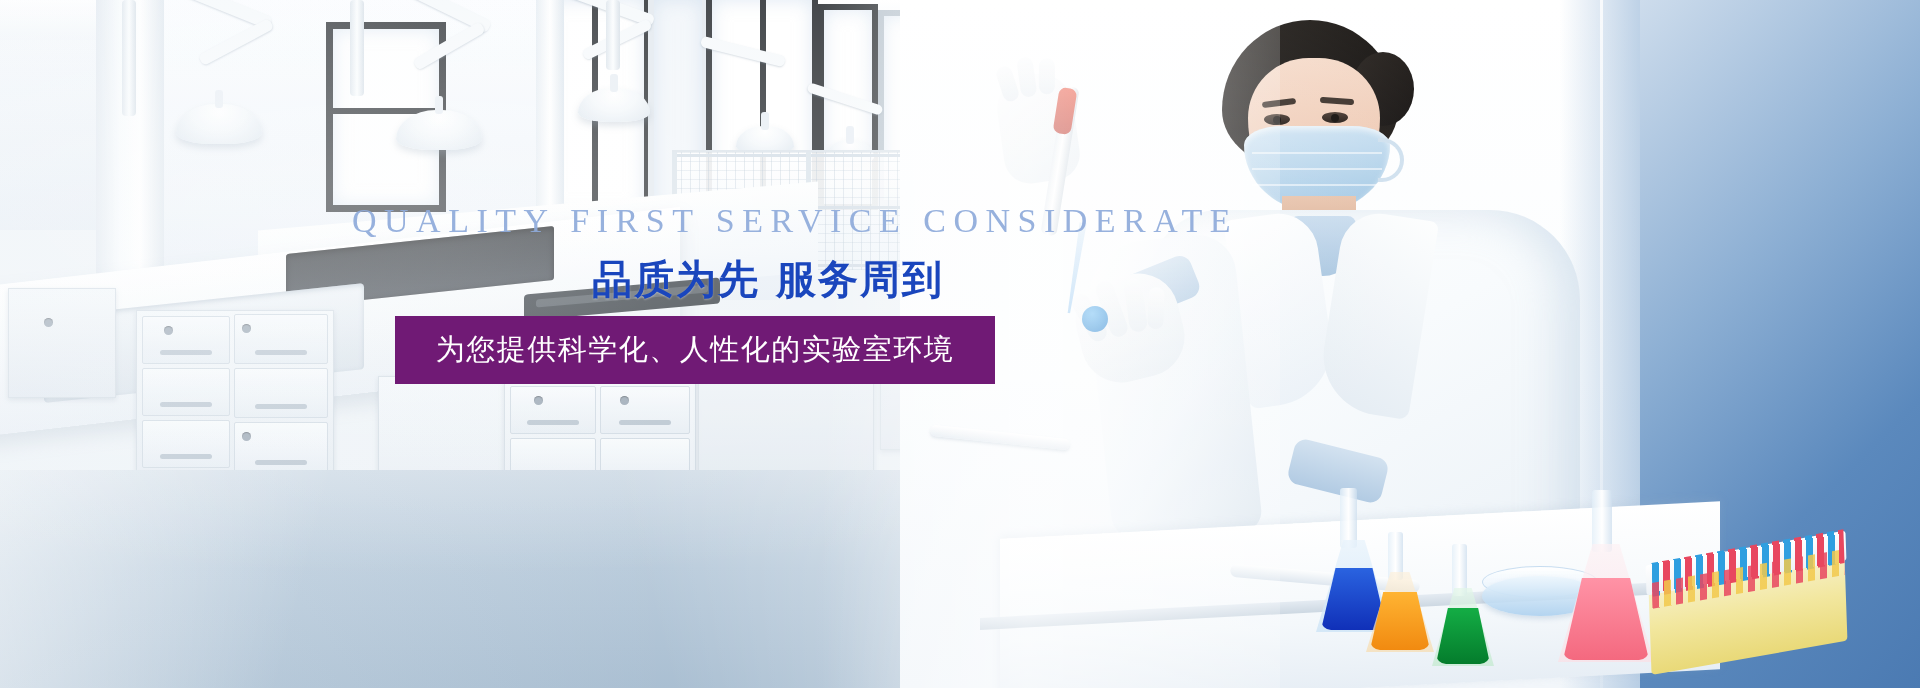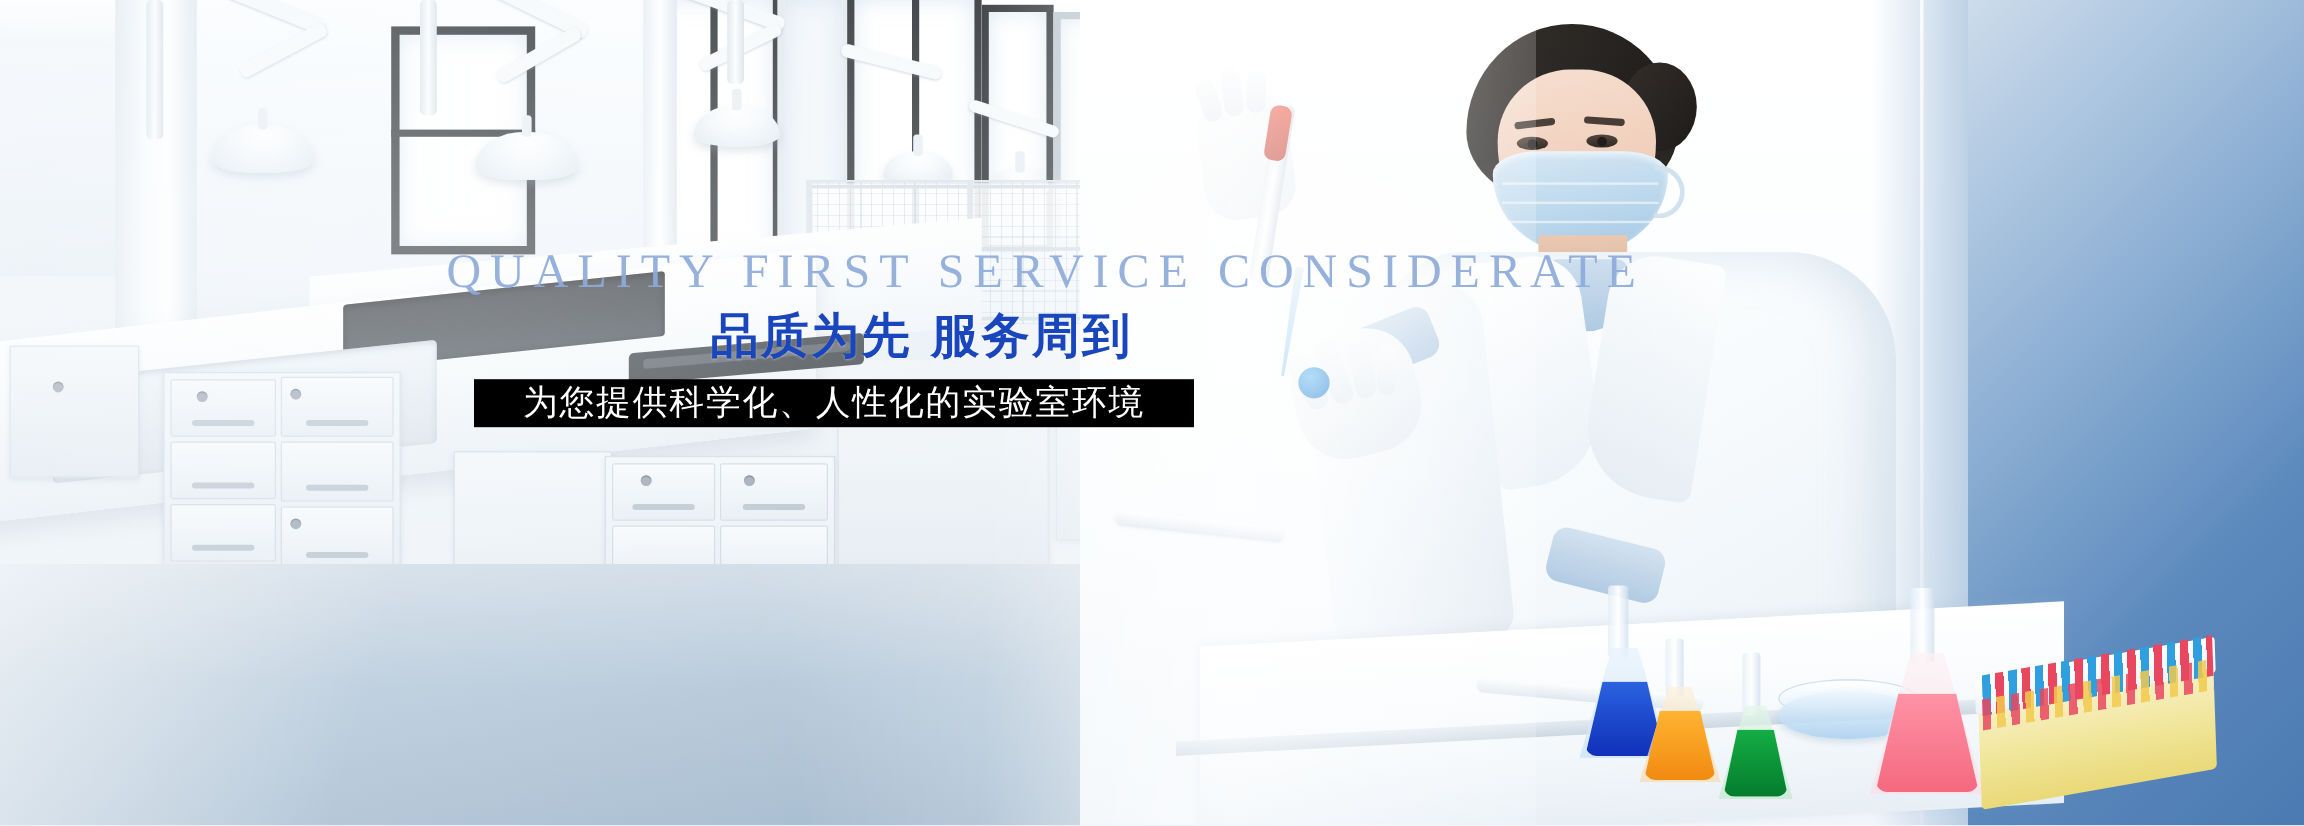--- a/index.html
+++ b/index.html
@@ -409,42 +409,42 @@
   .haze {
     position:absolute; left:820px; top:0; width:460px; height:688px;
     background:linear-gradient(90deg,rgba(255,255,255,0),rgba(255,255,255,.55) 45%,rgba(255,255,255,.2));
     pointer-events:none;
   }
 
   
   .overlay { position:absolute; inset:0; }
 
   .eng-line {
-    position:absolute; left:372px; top:202px;
+    position:absolute; left:352px; top:202px;
     font-family:"Liberation Serif", serif;
-    font-size:40px;
+    font-size:34px;
     letter-spacing:7.5px;
     color:#8fabdb;
     white-space:nowrap;
     opacity:.92;
   }
   .cn-head {
     position:absolute; left:592px; top:252px;
     font-family:"DejaVu Sans", sans-serif;
     font-weight:bold;
     font-size:40px;
     letter-spacing:2px;
     color:#1a46bd;
     white-space:nowrap;
     text-shadow:0 1px 2px rgba(255,255,255,.35);
   }
   .green-bar {
     position:absolute; left:395px; top:316px;
-    width:600px; height:40px;
-    background:#000000;
+    width:600px; height:68px;
+    background:#701a75;
     display:flex; align-items:center; justify-content:center;
   }
   .green-text {
     font-family:"DejaVu Sans", sans-serif;
     font-size:29px;
     letter-spacing:1.5px;
     color:#ffffff;
     white-space:nowrap;
   }
 </style>

